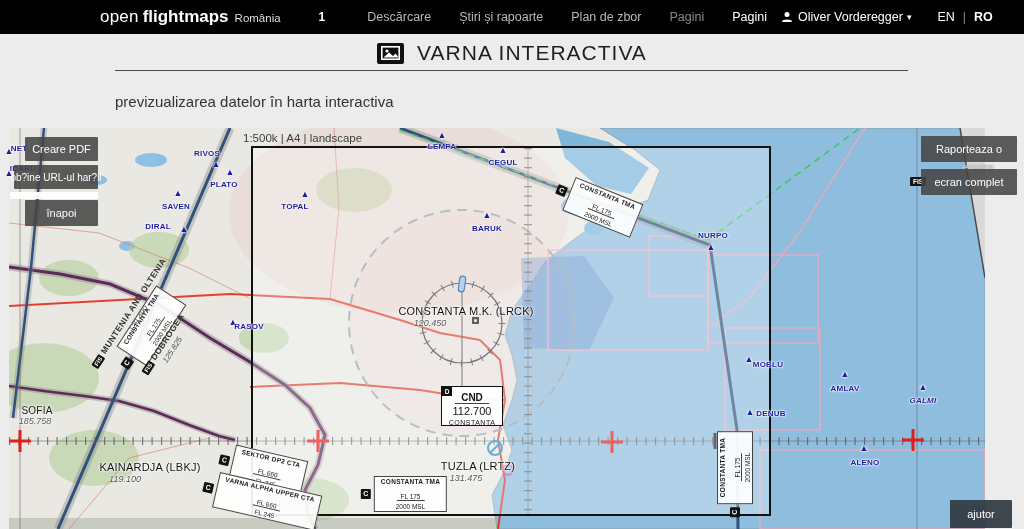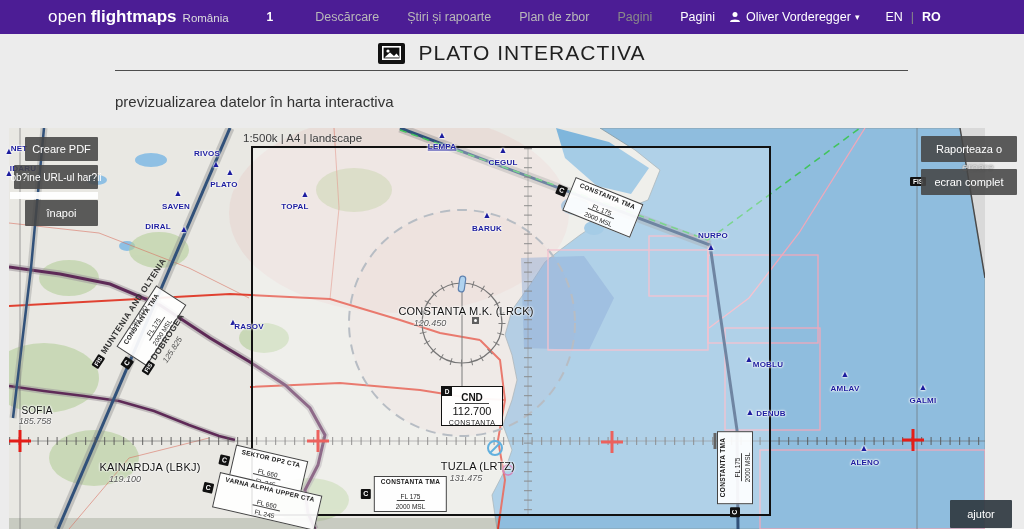--- a/index.html
+++ b/index.html
@@ -1,19 +1,19 @@
 <!DOCTYPE html>
 <html><head>
 <meta charset="utf-8">
 <style>
   html,body{margin:0;padding:0;background:#ececec;font-family:"Liberation Sans",sans-serif;}
   .page{position:relative;width:1024px;height:529px;overflow:hidden;background:#ececec;}
 
   
-  .nav{position:absolute;left:0;top:0;width:1024px;height:34px;background:#4c1d95;display:flex;align-items:center;box-sizing:border-box;padding-left:48px;}
+  .nav{position:absolute;left:0;top:0;width:1024px;height:34px;background:#000000;display:flex;align-items:center;box-sizing:border-box;padding-left:100px;}
   .brand{display:flex;align-items:baseline;white-space:nowrap;cursor:pointer;}
   .brand .b-open{color:#fff;font-size:17px;font-weight:400;letter-spacing:.2px;}
   .brand .b-fm{color:#fff;font-size:17px;font-weight:700;margin-left:4px;}
   .brand .b-region{color:#ddd;font-size:11.5px;margin-left:6px;}
   .pgnum{color:#fff;font-weight:700;font-size:12px;margin-left:38px;}
   .nav-items{display:flex;margin-left:28px;}
   .nav-item{color:#b9b9b9;font-size:12.5px;margin:0 14px;cursor:pointer;white-space:nowrap;}
   .nav-item.dim{color:#8a8a8a;}
   .nav-item.active{color:#fff;}
   .nav-right{display:flex;align-items:center;margin-left:auto;margin-right:114px;}
@@ -106,21 +106,21 @@
   </nav>
 
   <div class="titlebar">
     <div class="title-icon">
       <svg width="19" height="14" viewBox="0 0 19 14">
         <rect x="0.8" y="0.8" width="17.4" height="12.4" fill="none" stroke="#fff" stroke-width="1.6"></rect>
         <circle cx="6" cy="5" r="1.6" fill="#fff"></circle>
         <path d="M2.5 11.5 L8 6.5 L12 10 L14.5 7.5 L17 10.5 L17 11.5 Z" fill="#fff"></path>
       </svg>
     </div>
-    <h1 class="page-title">PLATO INTERACTIVA</h1>
+    <h1 class="page-title">VARNA INTERACTIVA</h1>
   </div>
   <div class="divider"></div>
   <div class="subtitle">previzualizarea datelor în harta interactiva</div>
 
   <div class="map-canvas">
 
     <svg width="976" height="401" viewBox="0 0 976 401">
 
       <polygon points="591,0 626,22 651,42 639,72 601,87 571,107 551,122 536,134 521,157 503,182 496,207 503,227 508,252 503,272 494,297 503,322 496,342 483,367 488,401 976,401 976,0" fill="#8fbdde" stroke="#8899a0" stroke-width="0.8"></polygon>
 
@@ -259,35 +259,35 @@
         <span class="lbl wp-name" style="left: 198px; top: 25px;">RIVOS</span>
         <span class="lbl wp-tri" style="left: 221px; top: 44px;">▲</span>
         <span class="lbl wp-name" style="left: 215px; top: 56px;">PLATO</span>
         <span class="lbl wp-tri" style="left: 169px; top: 65px;">▲</span>
         <span class="lbl wp-name" style="left: 167px; top: 78px;">SAVEN</span>
         <span class="lbl wp-tri" style="left: 175px; top: 101px;">▲</span>
         <span class="lbl wp-name" style="left: 149px; top: 98px;">DIRAL</span>
         <span class="lbl wp-tri" style="left: 296px; top: 66px;">▲</span>
         <span class="lbl wp-name" style="left: 286px; top: 78px;">TOPAL</span>
         <span class="lbl wp-tri" style="left: 433px; top: 7px;">▲</span>
-        <span class="lbl wp-name" style="left: 433px; top: 18px; text-decoration: underline;">LEMPA</span>
+        <span class="lbl wp-name" style="left: 433px; top: 18px;">LEMPA</span>
         <span class="lbl wp-tri" style="left: 494px; top: 22px;">▲</span>
         <span class="lbl wp-name" style="left: 494px; top: 34px;">CEGUL</span>
         <span class="lbl wp-tri" style="left: 478px; top: 87px;">▲</span>
         <span class="lbl wp-name" style="left: 478px; top: 100px;">BARUK</span>
         <span class="lbl wp-tri" style="left: 702px; top: 119px;">▲</span>
         <span class="lbl wp-name" style="left: 704px; top: 107px;">NURPO</span>
         <span class="lbl wp-tri" style="left: 224px; top: 194px;">▲</span>
         <span class="lbl wp-name" style="left: 240px; top: 198px;">RASOV</span>
         <span class="lbl wp-tri" style="left: 740px; top: 231px;">▲</span>
         <span class="lbl wp-name" style="left: 759px; top: 236px;">MOBLU</span>
         <span class="lbl wp-tri" style="left: 836px; top: 246px;">▲</span>
         <span class="lbl wp-name" style="left: 836px; top: 260px;">AMLAV</span>
         <span class="lbl wp-tri" style="left: 914px; top: 259px;">▲</span>
-        <span class="lbl wp-name" style="left: 914px; top: 272px;">GALMI</span>
+        <span class="lbl wp-name" style="left: 914px; top: 272px; font-style: italic;">GALMI</span>
         <span class="lbl wp-tri" style="left: 741px; top: 284px;">▲</span>
         <span class="lbl wp-name" style="left: 762px; top: 285px;">DENUB</span>
         <span class="lbl wp-tri" style="left: 855px; top: 320px;">▲</span>
         <span class="lbl wp-name" style="left: 856px; top: 334px;">ALENO</span>
       </div>
     <div id="box-layer">
         <div class="tma-box" style="left: 588px; top: 77px; transform: translate(-50%, -50%) rotate(22deg);">
           <span class="c-badge">C</span>
           <div class="tma-inner"><div class="t-name">CONSTANTA TMA</div><div class="t-upper">FL 175</div><div class="t-lower">2000 MSL</div></div>
         </div>

